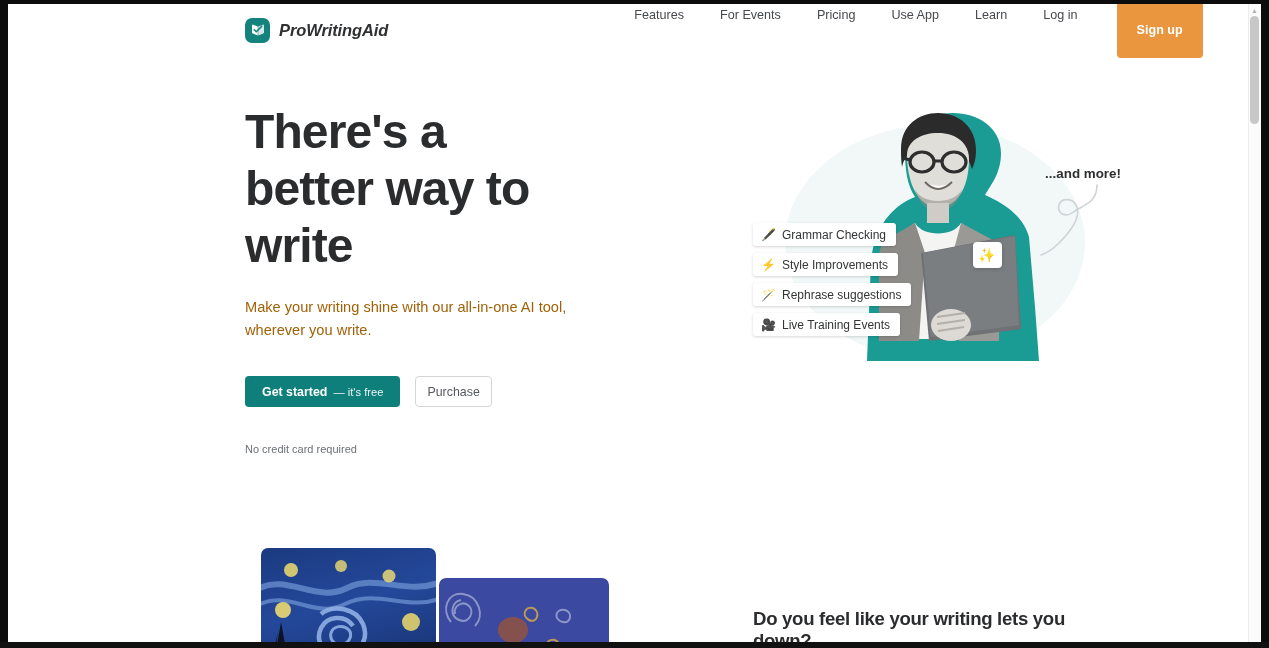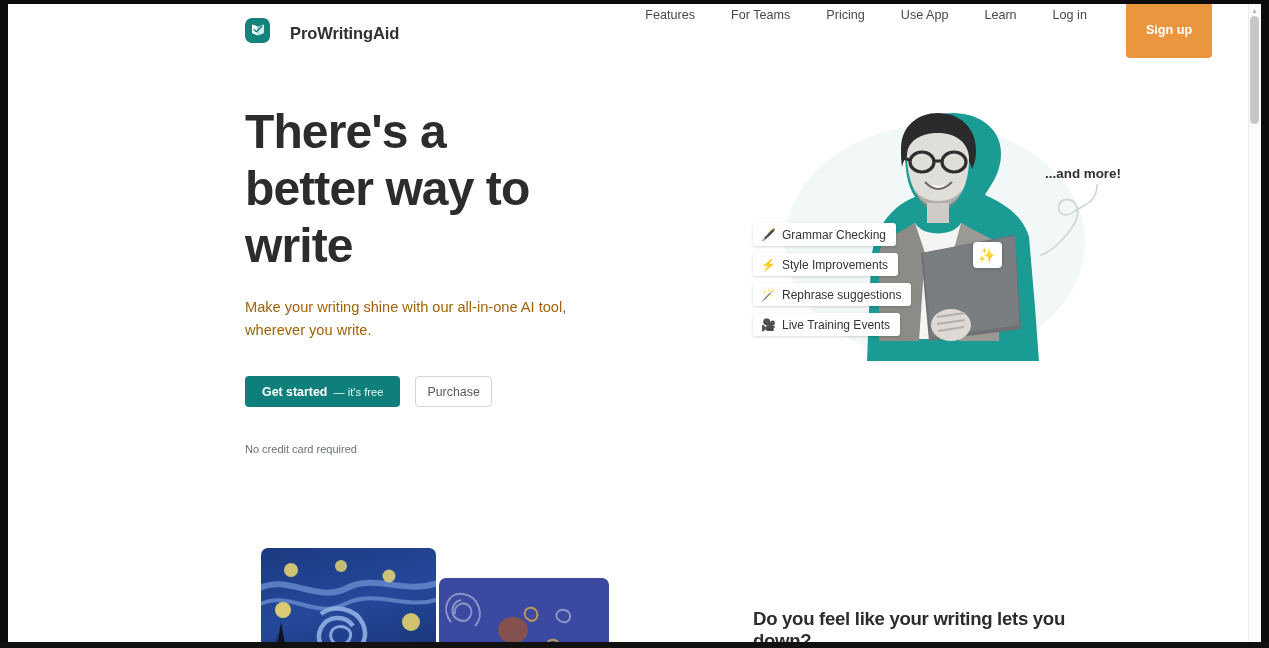--- a/index.html
+++ b/index.html
@@ -30,21 +30,21 @@
   #scroll-up-arrow {
     position:absolute; right:3px; top:3px; width:7px; height:7px;
     color:#b5b5b5; font-size:7px; line-height:7px; text-align:center;
   }
 
   
   #page { position:absolute; left:0; top:0; width:1240px; height:638px; }
 
   
   header { height:52px; display:flex; align-items:center; }
-  .logo-group { display:flex; align-items:flex-end; gap:20px; margin-left:237px; }
+  .logo-group { display:flex; align-items:center; gap:9px; margin-left:237px;font-style:italic; }
   .logo-mark {
     width:25px; height:25px; border-radius:7px; background:#14837e;
     display:flex; align-items:center; justify-content:center; flex:none;
   }
   .logo-text { font-size:16.5px; font-weight:700; color:#2f3032; letter-spacing:-0.1px; }
 
   nav { display:flex; gap:12px; margin-left:234px; }
   .nav-link {
     font-size:12.6px; color:#46494d; padding:6px 12px; cursor:pointer;
     white-space:nowrap;
@@ -149,21 +149,21 @@
               <path d="M21 5.2 C21 4.2 20.1 3.6 19.2 4 L12.4 6.9 L12.4 20.4 L19.8 17.2
                        C20.5 16.9 21 16.2 21 15.4 Z" fill="#ffffff" opacity="0.82"></path>
               <path d="M6.3 11.6 L9.5 14.6 L17.6 6.3" stroke="#14837e" stroke-width="2.4" fill="none" stroke-linecap="round" stroke-linejoin="round"></path>
             </svg>
           </div>
           <span class="logo-text">ProWritingAid</span>
         </div>
 
         <nav>
           <span class="nav-link">Features</span>
-          <span class="nav-link">For Teams</span>
+          <span class="nav-link">For Events</span>
           <span class="nav-link">Pricing</span>
           <span class="nav-link">Use App</span>
           <span class="nav-link">Learn</span>
           <span class="nav-link">Log in</span>
           <button class="signup-btn">Sign up</button>
         </nav>
       </header>
 
       <section class="hero">
 

